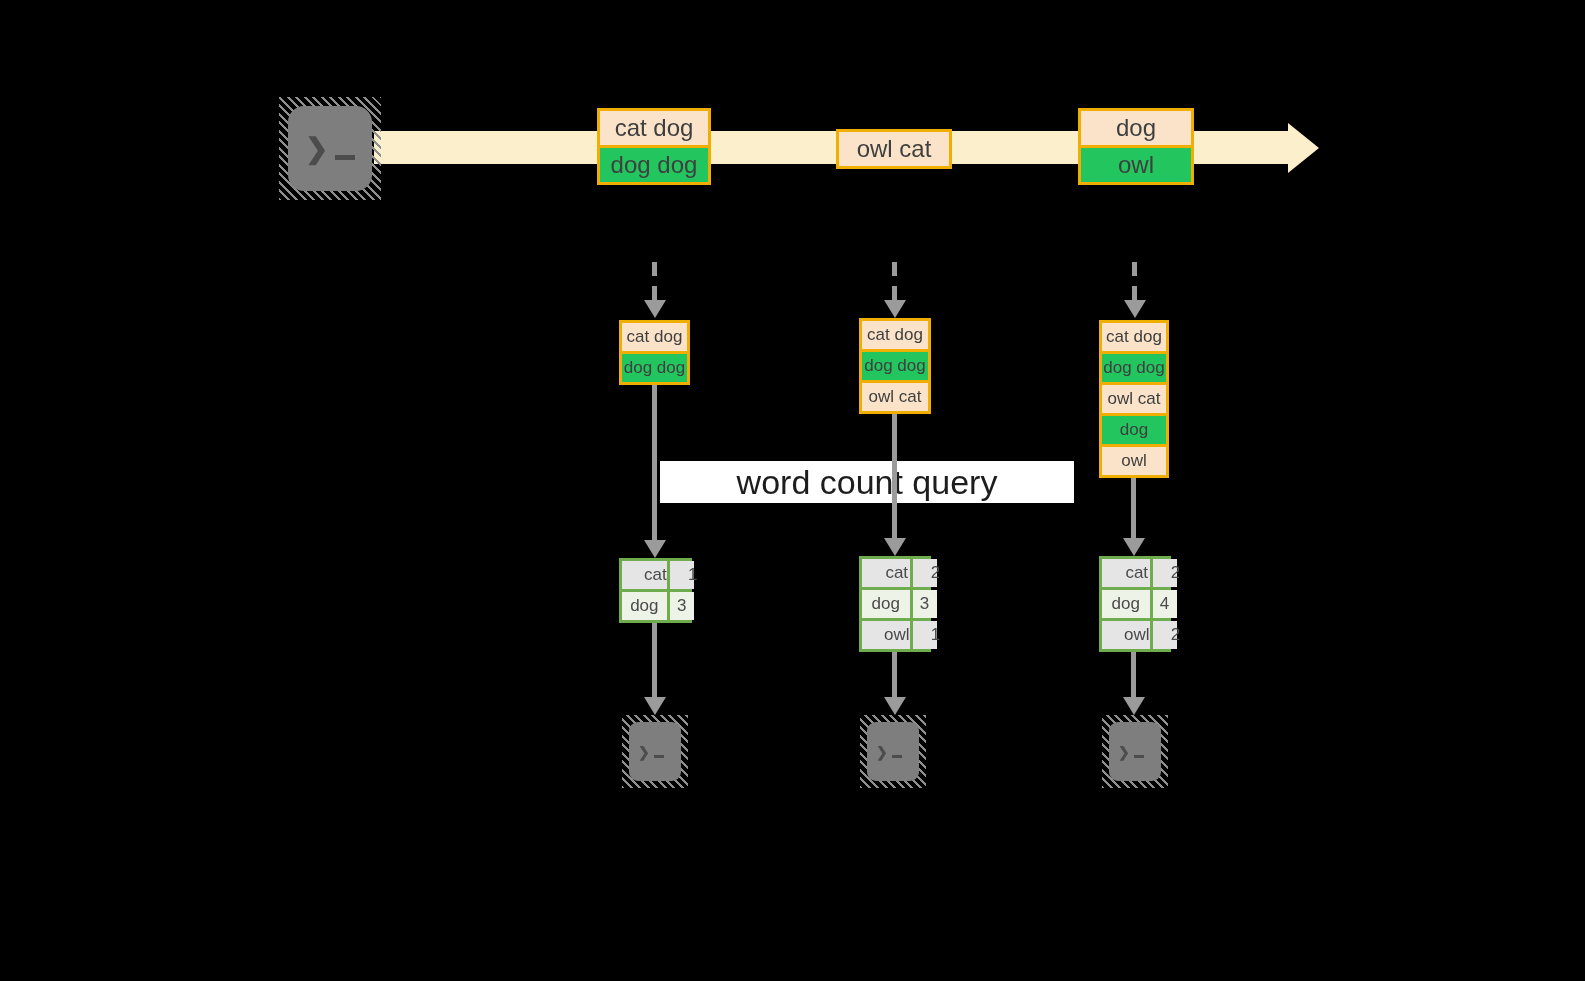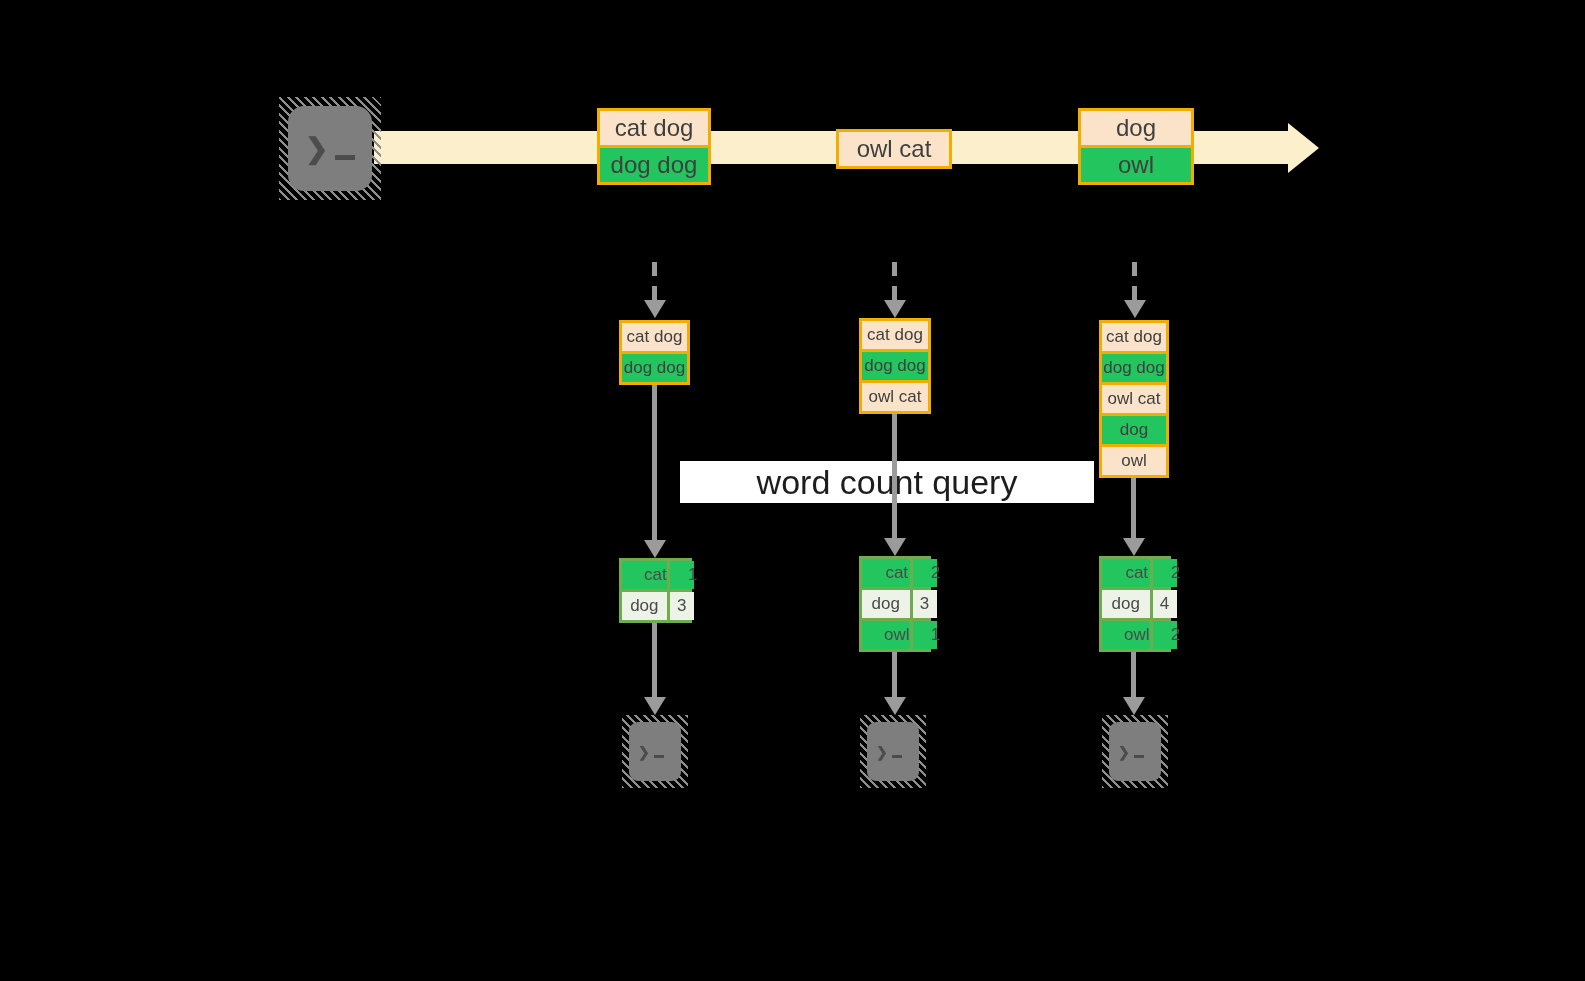--- a/index.html
+++ b/index.html
@@ -19,33 +19,33 @@
   .fill-b{background:#22c55e;}
   .stream-box{grid-auto-rows:34px;}
   .stream-box .event-row{font-size:24px;}
   .stack-box{grid-auto-rows:28px;}
   .stack-box .event-row{font-size:17px;}
 
   
   .count-table{position:absolute;display:grid;gap:3px;padding:3px;background:#6FAC4D;grid-auto-rows:28px;z-index:4;}
   .t-row{display:grid;grid-template-columns:1fr 24px;gap:3px;}
   .t-cell{display:flex;align-items:center;justify-content:center;font-size:17px;color:#4A4A4A;}
-  .fill-g1{background:#22c55e;padding-left:22px;}
+  .fill-g1{background:#e5e5e5;padding-left:22px;}
   .fill-g2{background:#EEF3E8;}
 
   
   .varrow-line{position:absolute;width:5px;background:#9B9B9B;z-index:3;}
   .varrow-dash{position:absolute;width:5px;z-index:3;
       background:repeating-linear-gradient(to bottom,#9B9B9B 0 14px,transparent 14px 24px);}
   .varrow-head{position:absolute;width:0;height:0;z-index:3;
       border-left:11px solid transparent;border-right:11px solid transparent;
       border-top:18px solid #9B9B9B;}
 
   
-  .query-band{position:absolute;left:680px;top:461px;width:414px;height:42px;background:#FFFFFF;z-index:2;
+  .query-band{position:absolute;left:660px;top:461px;width:414px;height:42px;background:#FFFFFF;z-index:2;
       display:flex;align-items:center;justify-content:center;font-size:34px;color:#1D1D1D;}
 
   
   .terminal{position:absolute;z-index:4;
       background-image:repeating-linear-gradient(45deg,#8F8F8F 0 2px,transparent 2px 6px);}
   .term-body{position:absolute;background:#7E7E7E;display:flex;align-items:center;}
   .term-body.lg{inset:9px;border-radius:16px;padding-left:17px;}
   .term-body.sm{inset:7px;border-radius:9px;padding-left:9px;}
   .chev{color:#4C4C4C;font-weight:bold;line-height:1;}
   .lg .chev{font-size:28px;}

